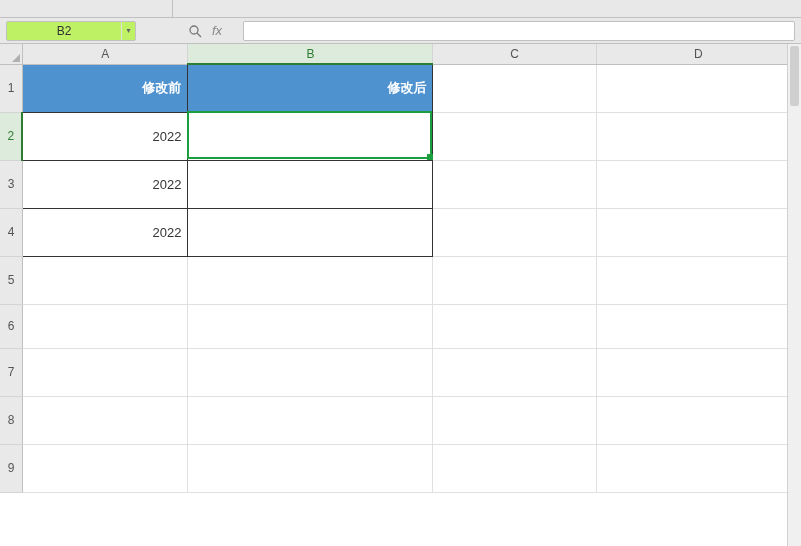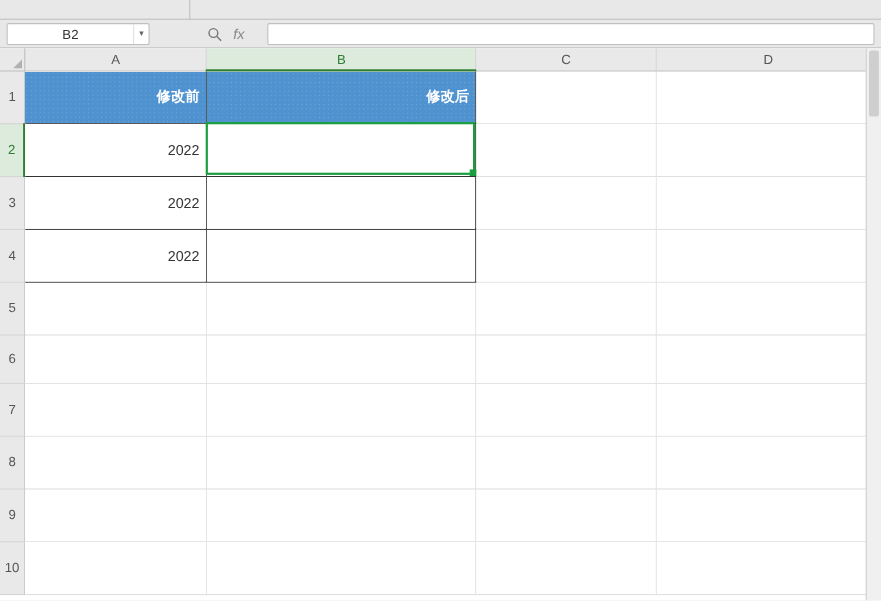--- a/index.html
+++ b/index.html
@@ -34,21 +34,21 @@
     height: 26px;
     background: #e8e8e8;
     display: flex;
     align-items: center;
     border-bottom: 1px solid #c0c0c0;
     padding: 2px 6px;
   }
   .name-box {
     width: 130px;
     height: 20px;
-    background: #ffffff;
+    background: #bef264;
     border: 1px solid #c0c0c0;
     display: flex;
     align-items: center;
     position: relative;
     border-radius: 2px;
   }
   .name-box-text {
     flex: 1;
     text-align: center;
     font-size: 12px;
@@ -332,27 +332,20 @@
       <td class="cell"></td>
       <td class="cell"></td>
     </tr>
     <tr>
       <th class="row-header" style="height:48px">9</th>
       <td class="cell"></td>
       <td class="cell"></td>
       <td class="cell"></td>
       <td class="cell"></td>
     </tr>
-    <tr>
-      <th class="row-header" style="height:48px">10</th>
-      <td class="cell"></td>
-      <td class="cell"></td>
-      <td class="cell"></td>
-      <td class="cell"></td>
-    </tr>
   </tbody>
     </table>
 
   <div class="sel-outline" id="sel-outline" style="left: 186.859px; top: 67px; width: 245.047px; height: 48px;">
     <div class="sel-handle"></div>
   </div>
 </div>
 
 <div class="vscroll">
   <div class="vscroll-thumb"></div>

